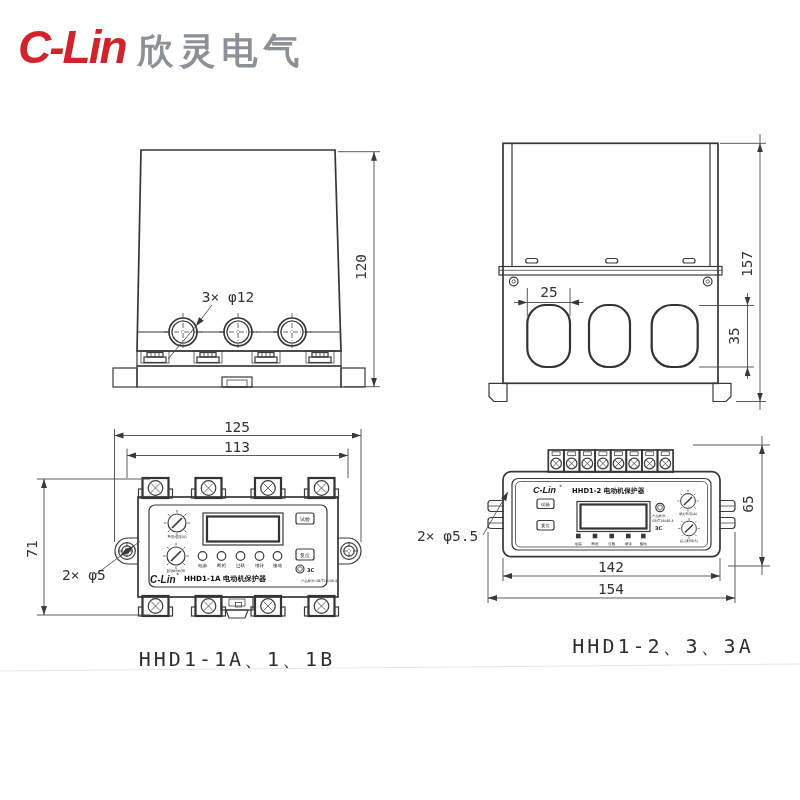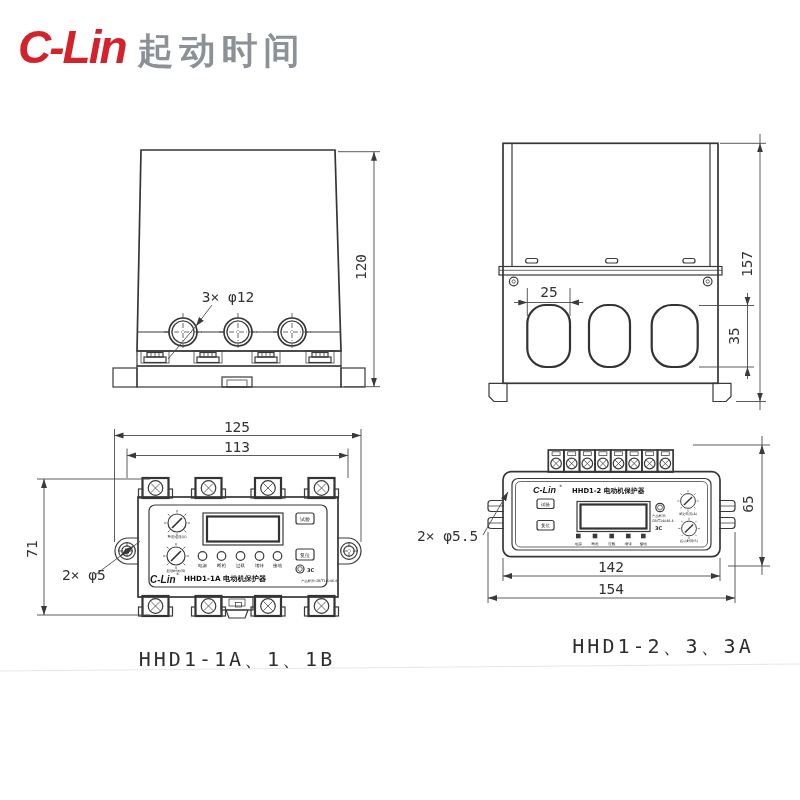--- a/index.html
+++ b/index.html
@@ -383,16 +383,16 @@
         <line class="dim" x1="483" y1="535" x2="508" y2="492" marker-end="url(#arw)"></line>
       </g>
       <text class="cap" x="663" y="653" text-anchor="middle">HHD1-2、3、3A</text>
     </g>
 
     <line x1="0" y1="671" x2="800" y2="664" stroke="#e6e6e6" stroke-width="1"></line>
   </svg>
 
   <div id="hdr">
     <span class="brand" style="color: rgb(210, 35, 42);">C-Lin</span>
-    <span class="company" style="color: rgb(139, 145, 150);">起动时间</span>
+    <span class="company" style="color: rgb(139, 145, 150);">欣灵电气</span>
   </div>
 
 </div>
 
 </body></html>

